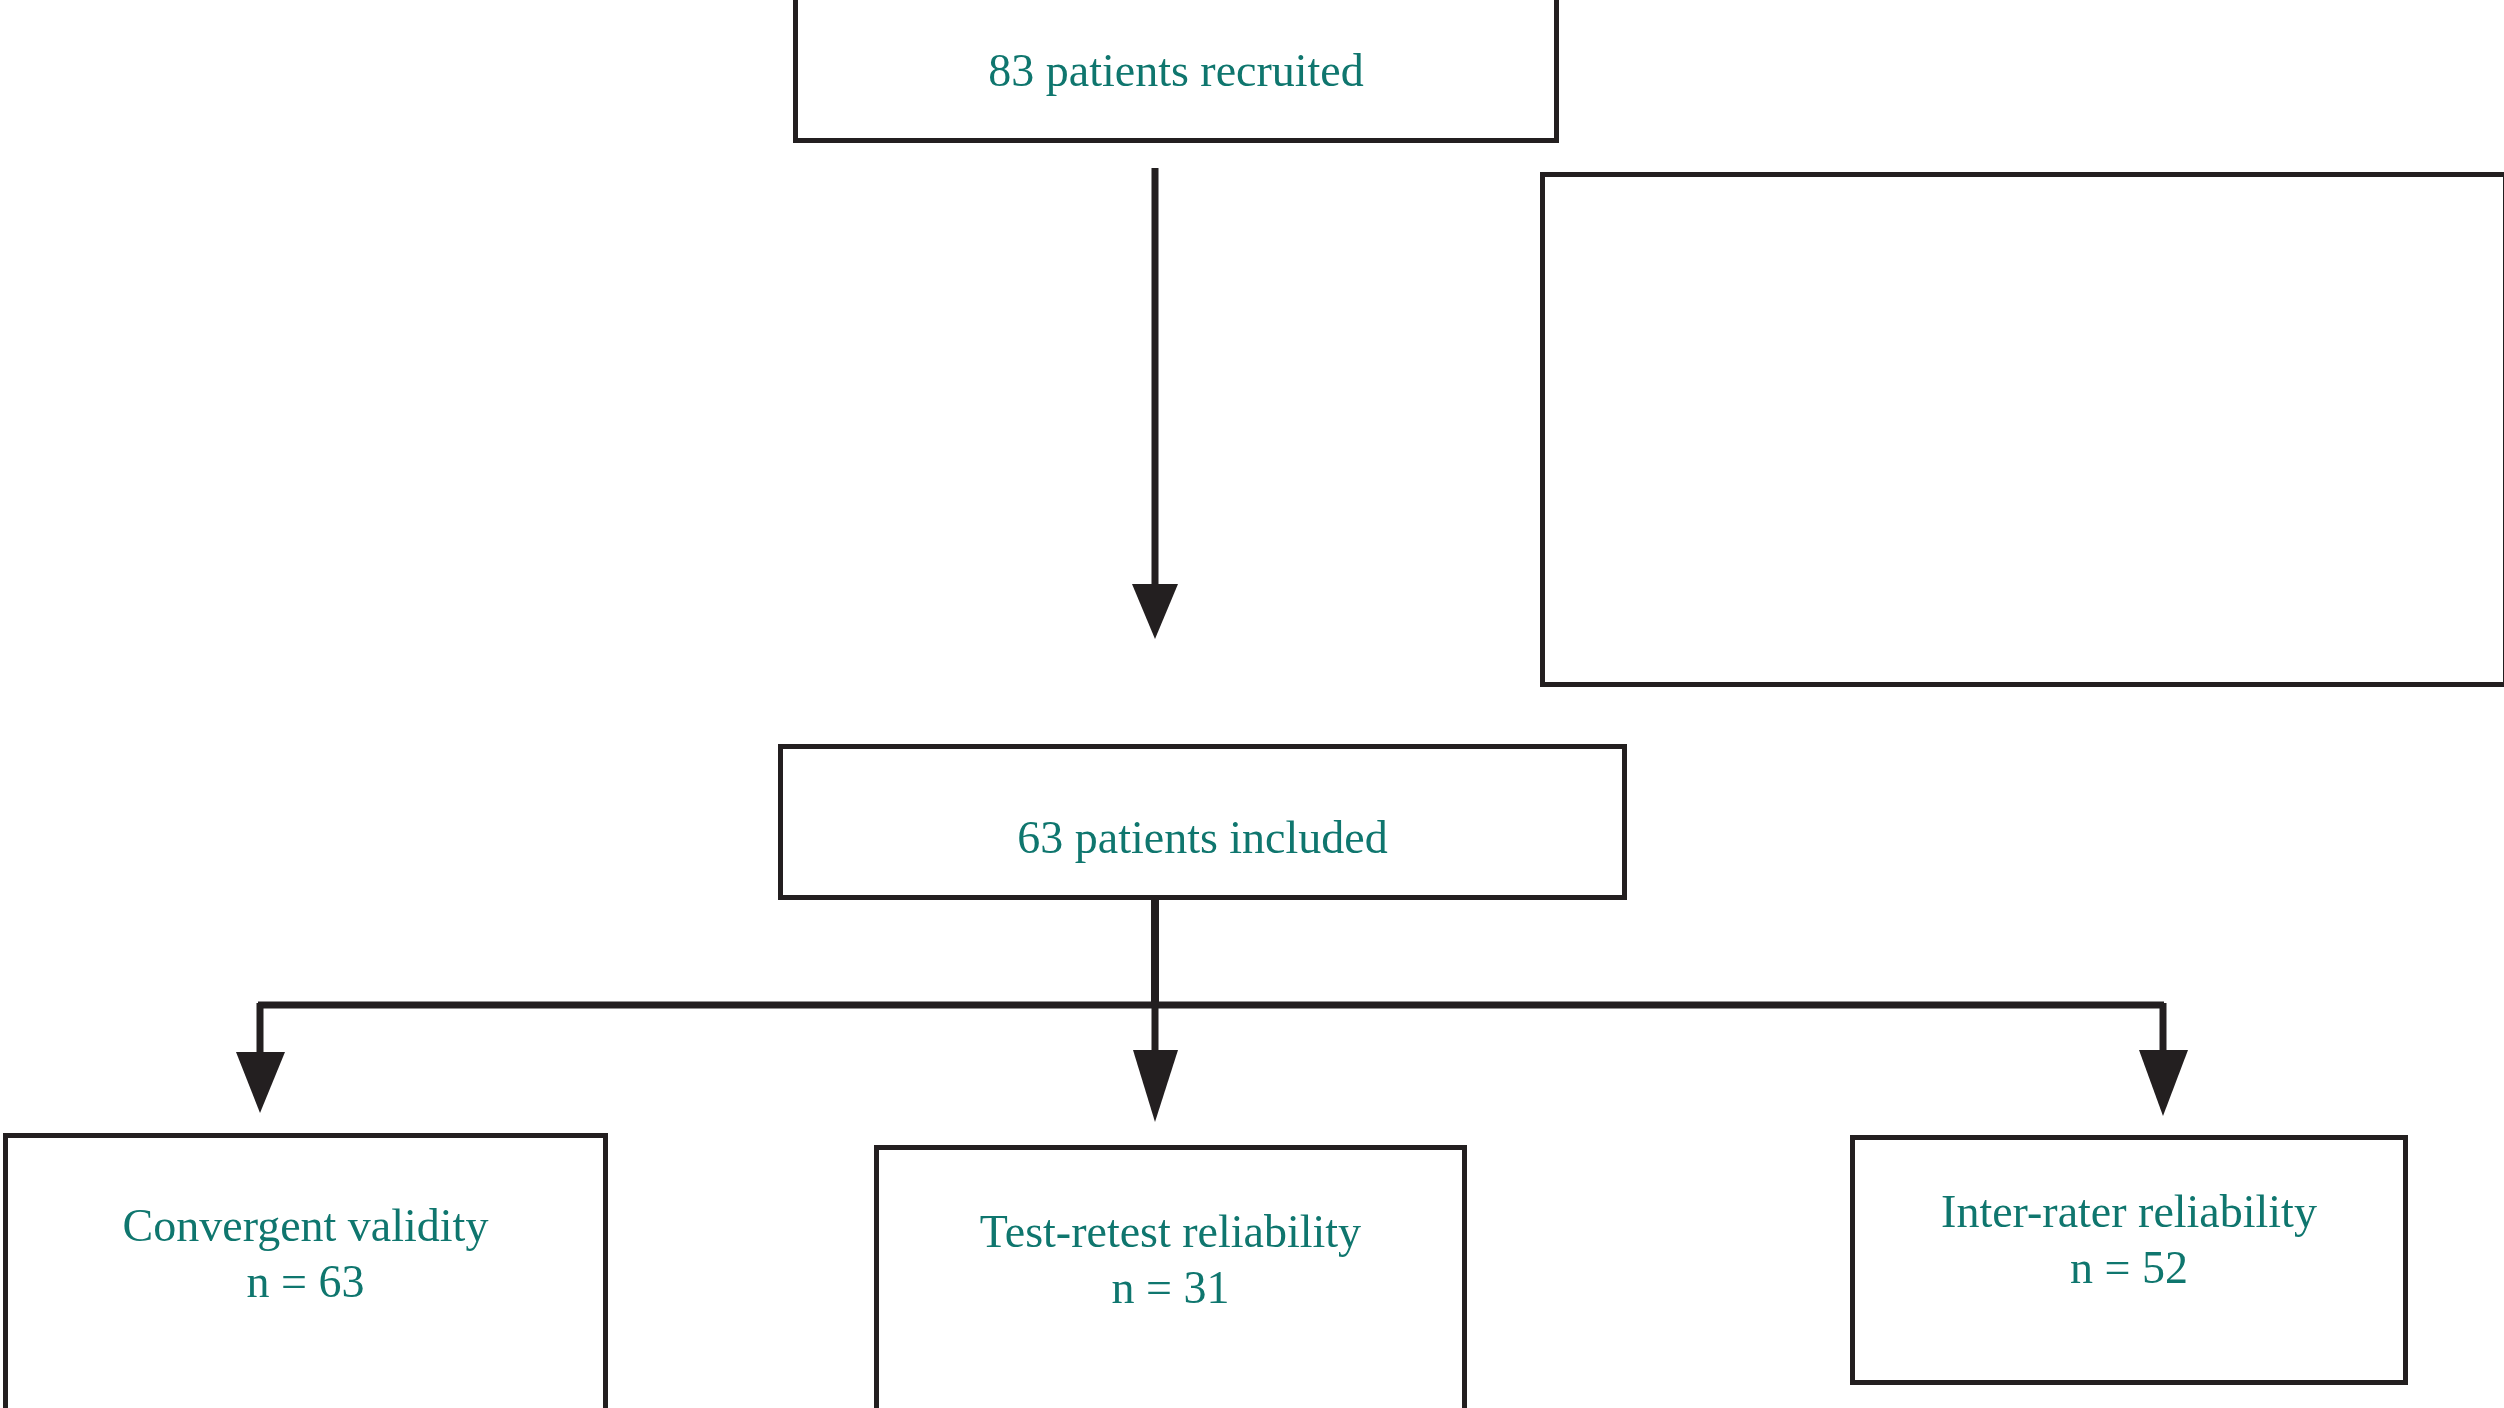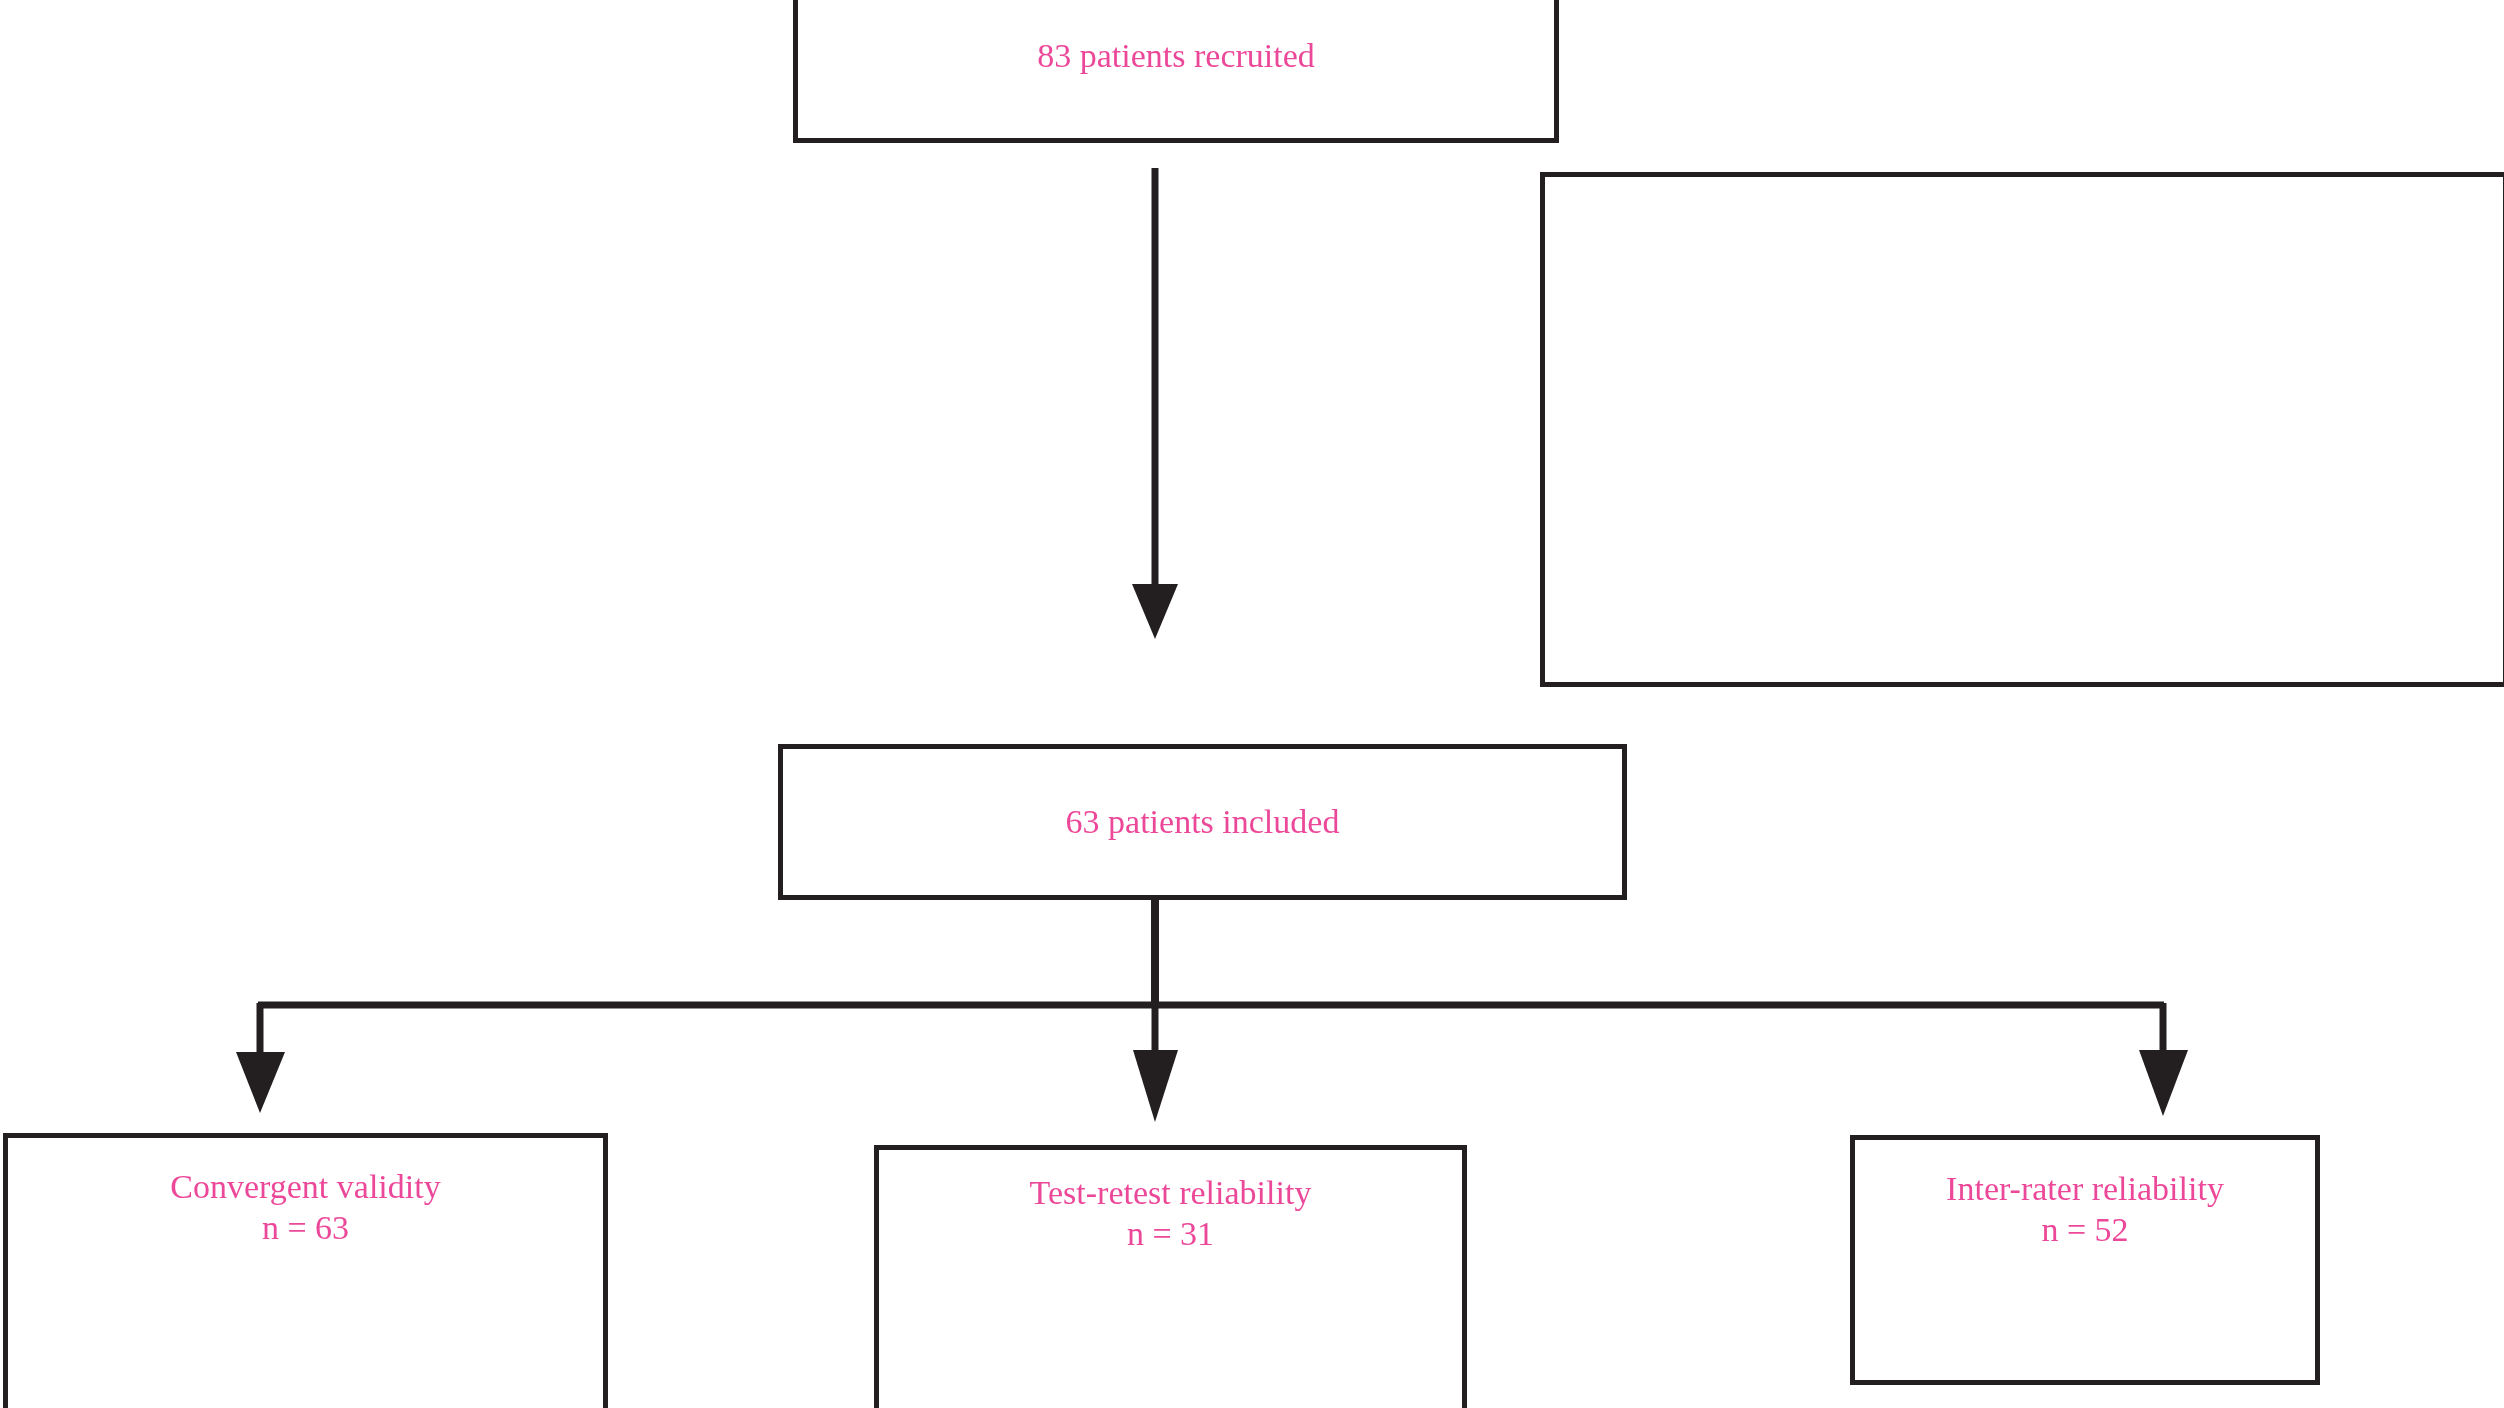--- a/index.html
+++ b/index.html
@@ -19,26 +19,27 @@
   .fc-box {
     position: absolute;
     box-sizing: border-box;
     border: 5px solid #231f20;
     background: #ffffff;
     display: flex;
     align-items: center;
     justify-content: center;
   }
   .fc-box .box-text {
-    font-size: 34px;
+    font-size: 46px;
     line-height: 1.22;
     text-align: center;
-    color: #ec4899;
+    color: #0f766e;
     white-space: pre-line;
     padding: 0 10px;
+    margin-top: 32px;
   }
   
   #box-recruited {
     left: 793px;
     top: -32px;
     width: 766px;
     height: 175px;
   }
   
   #box-exclusions {
@@ -80,24 +81,24 @@
     left: 874px;
     top: 1145px;
     width: 593px;
     height: 292px;
     align-items: flex-start;
     padding-top: 22px;
   }
   #box-interrater {
     left: 1850px;
     top: 1135px;
-    width: 470px;
+    width: 558px;
     height: 250px;
     align-items: flex-start;
-    padding-top: 28px;
+    padding-top: 12px;
   }
   
   .connector {
     position: absolute;
     left: 0;
     top: 0;
     width: 2504px;
     height: 1408px;
     pointer-events: none;
   }

